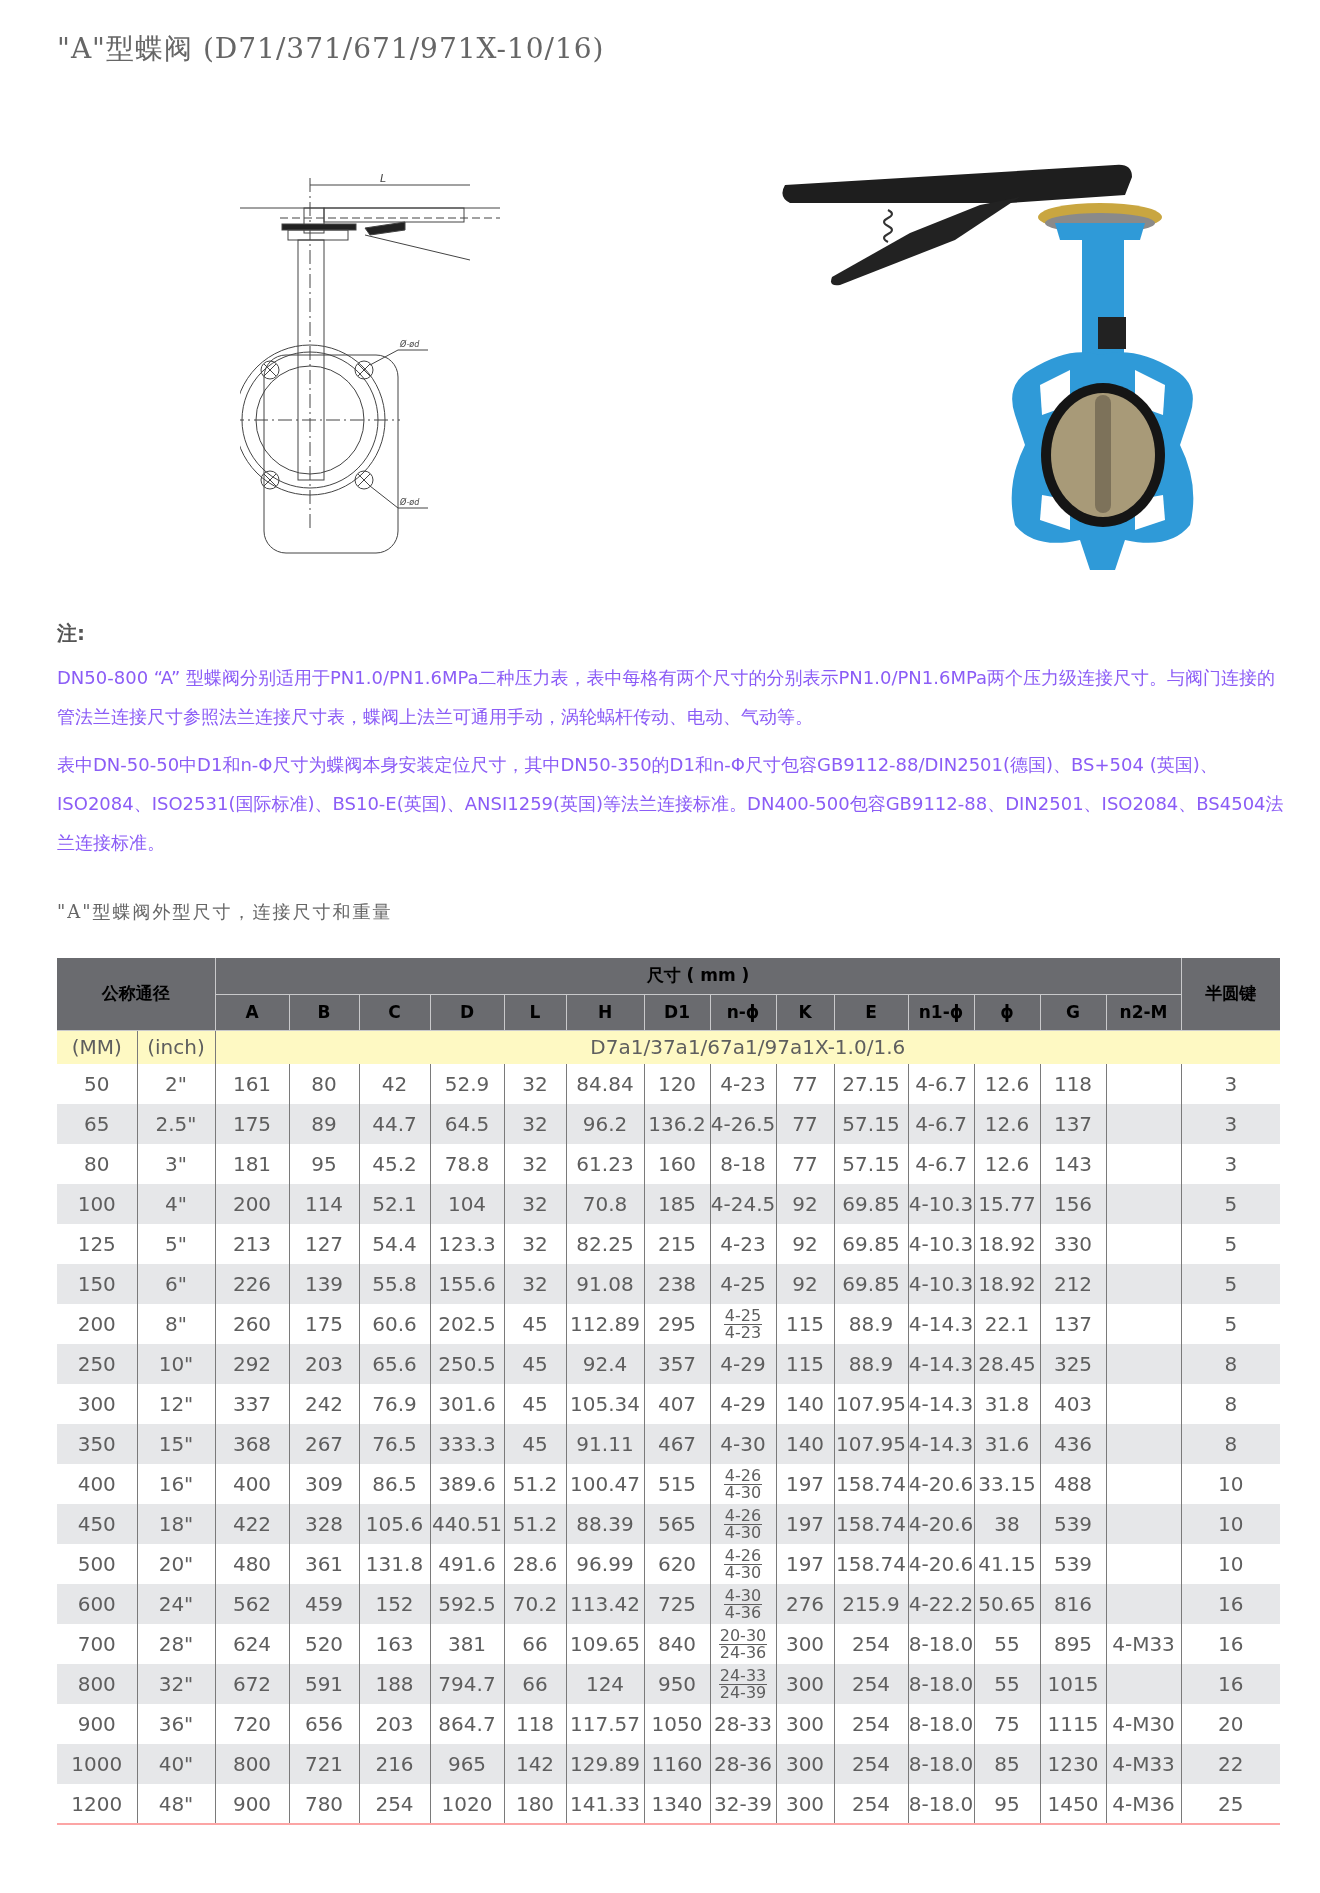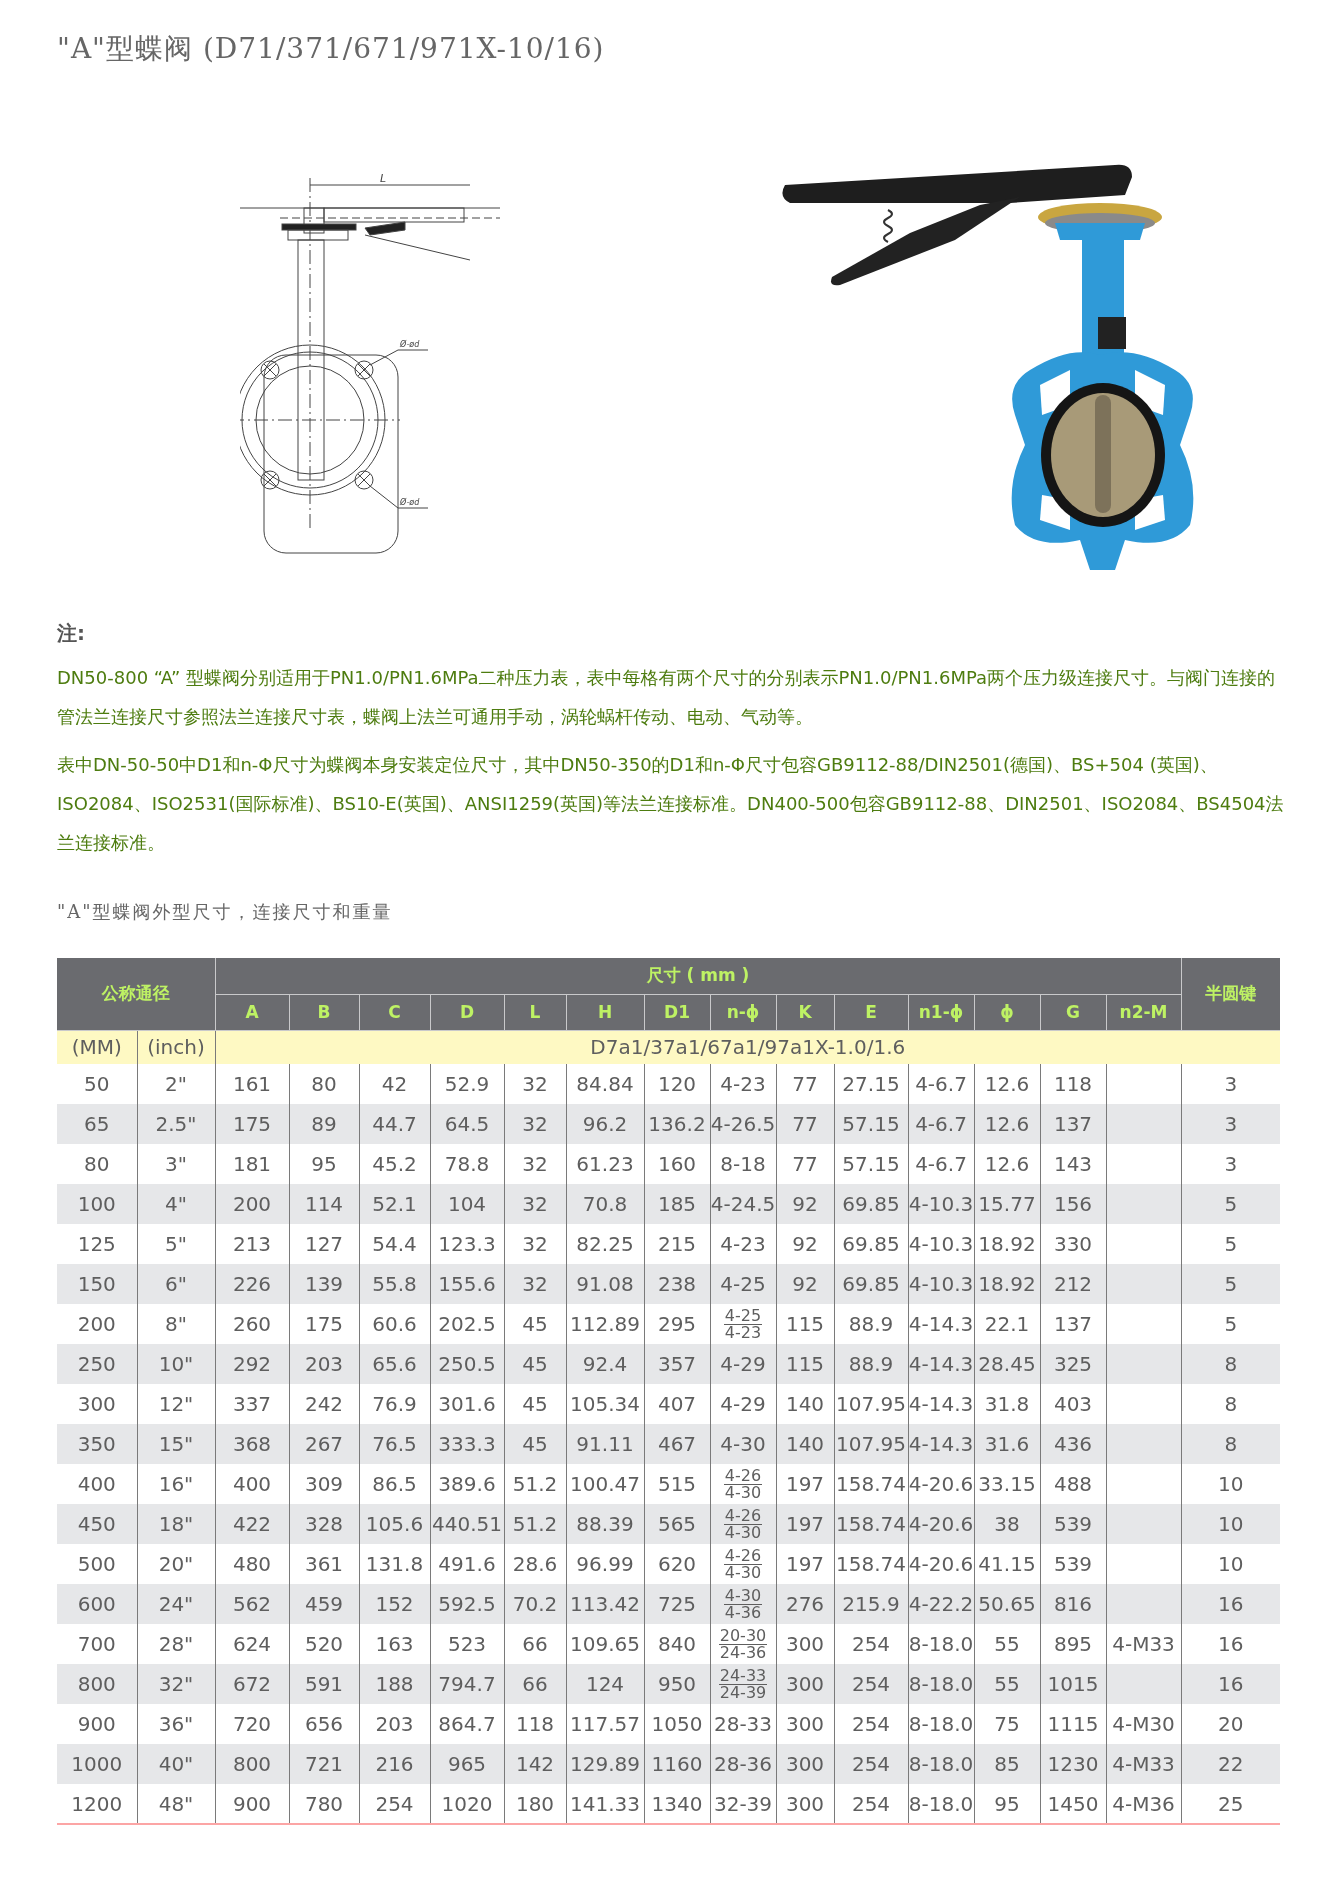--- a/index.html
+++ b/index.html
@@ -10,37 +10,37 @@
     position: absolute; left: 57px; top: 30px;
     font-family: "DejaVu Serif", serif; font-size: 28px; color: #666; letter-spacing: 1px;
   }
 
   .drawing { position: absolute; left: 240px; top: 170px; width: 260px; height: 400px; }
   .photo { position: absolute; left: 770px; top: 145px; width: 440px; height: 430px; }
 
   .note-heading { position: absolute; left: 57px; top: 620px; font-size: 20px; font-weight: bold; color: #555; }
   .note-para {
     position: absolute; left: 57px; width: 1230px;
-    font-size: 18px; line-height: 39px; color: #4d7c0f;
+    font-size: 18px; line-height: 39px; color: #8b5cf6;
   }
   .note-para.p1 { top: 658px; }
   .note-para.p2 { top: 745px; }
 
   .table-caption {
     position: absolute; left: 57px; top: 900px;
     font-family: "DejaVu Serif", serif; font-size: 18px; color: #666; letter-spacing: 2px;
   }
 
   table.spec {
     position: absolute; left: 57px; top: 958px; width: 1223px;
     border-collapse: collapse; table-layout: fixed;
     font-family: "DejaVu Sans", sans-serif;
   }
   table.spec th {
-    background: #6a6b6f; color: #bef264; font-weight: bold; font-size: 17px;
+    background: #6a6b6f; color: #000000; font-weight: bold; font-size: 17px;
     border: 1.5px solid #c9c9cb; border-top: none; text-align: center; height: 36px;
   }
   table.spec th.left-edge { border-left: none; }
   table.spec th.right-edge { border-right: none; }
   table.spec td {
     font-size: 20px; color: #5e5e5e; text-align: center; height: 40px;
     border-left: 1.5px solid #7a7a7a; border-right: 1.5px solid #7a7a7a; white-space: nowrap;
     padding: 0;
   }
   table.spec td:first-child { border-left: none; }
@@ -463,21 +463,21 @@
         <td>816</td>
         <td></td>
         <td>16</td>
       </tr>
       <tr class="data">
         <td>700</td>
         <td>28"</td>
         <td>624</td>
         <td>520</td>
         <td>163</td>
-        <td>523</td>
+        <td>381</td>
         <td>66</td>
         <td>109.65</td>
         <td>840</td>
         <td><span class="frac">
             <span class="top">20-30</span>
             <span>24-36</span>
           </span></td>
         <td>300</td>
         <td>254</td>
         <td>8-18.0</td>

